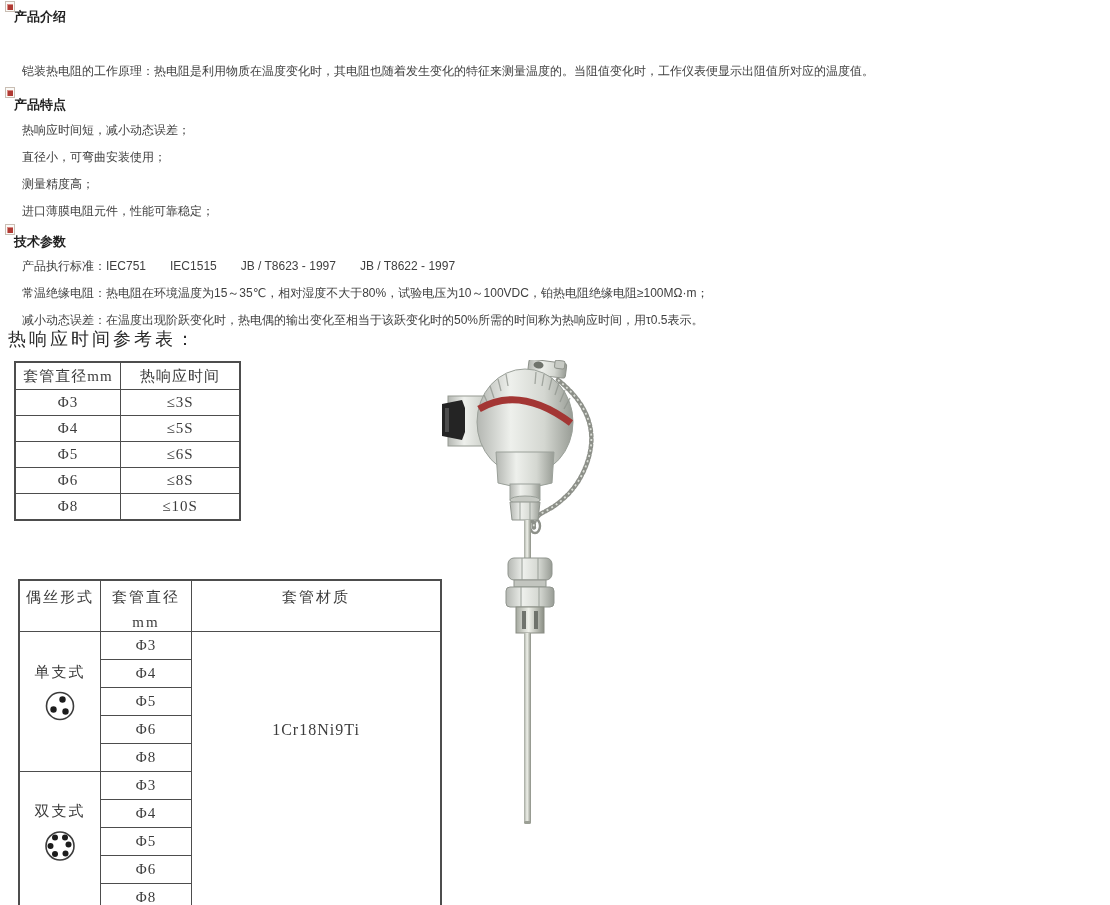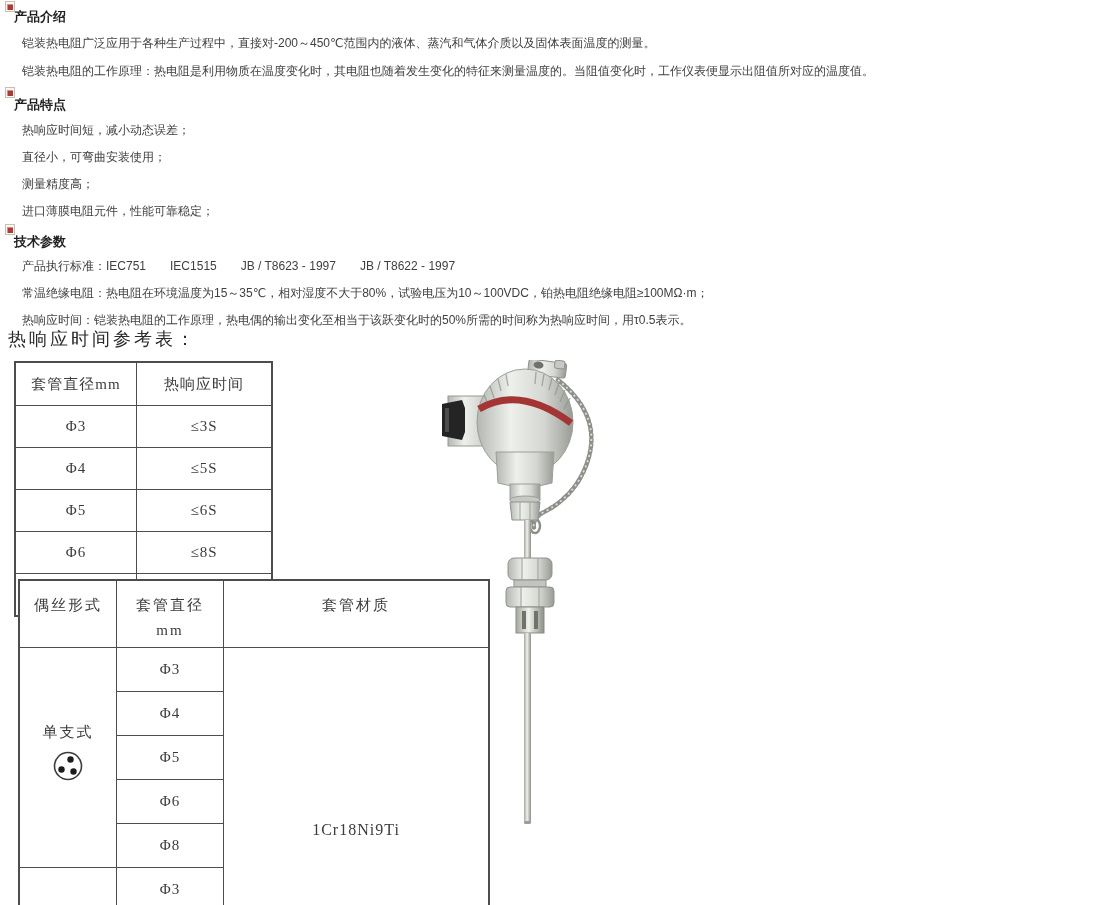--- a/index.html
+++ b/index.html
@@ -13,21 +13,21 @@
                background:#b03a33;box-shadow:inset 1px 1px 0 #d98b85;}
 
   .sec-title{position:absolute;left:14px;margin:0;font-size:13px;font-weight:bold;color:#1f1f1f;}
   .body-line{position:absolute;left:22px;margin:0;font-size:12px;color:#3f3f3f;white-space:nowrap;}
 
   .serif-caption{position:absolute;left:8px;margin:0;font-family:Liberation Mono, monospace;
                font-size:18px;font-weight:normal;color:#2b2b2b;letter-spacing:3px;white-space:nowrap;}
 
   table{border-collapse:collapse;position:absolute;background:#fff;
         font-family:"Liberation Serif","DejaVu Serif",serif;color:#3c3c3c;}
-  td,th{border:1px solid #4d4d4d;text-align:center;font-weight:normal;padding:8px;}
+  td,th{border:1px solid #4d4d4d;text-align:center;font-weight:normal;padding:0;}
 
   
   .rt{left:14px;top:361px;border:2px solid #4d4d4d;}
   .rt th{width:104px;height:26px;font-size:15px;letter-spacing:1px;}
   .rt th:last-child{width:118px;}
   .rt td{height:25px;font-size:15px;letter-spacing:1px;}
 
   
   .wt{left:18px;top:579px;border:2px solid #4d4d4d;}
   .wt .hd{height:50px;vertical-align:top;font-size:15px;letter-spacing:2px;}
@@ -46,33 +46,32 @@
 </head>
 <body>
 
 <div class="page">
 
   <div class="broken-icon" style="top:1px"></div>
   <div class="broken-icon" style="top:87px"></div>
   <div class="broken-icon" style="top:224px"></div>
 
   <h3 class="sec-title" style="top:8px">产品介绍</h3>
-  <p class="body-line" style="top:35px">铠装热电阻广泛应用于各种生产过程中，直接对-200～450℃范围内的液体、蒸汽和气体介质以及固体表面温度的测量。</p>
   <p class="body-line" style="top:63px">铠装热电阻的工作原理：热电阻是利用物质在温度变化时，其电阻也随着发生变化的特征来测量温度的。当阻值变化时，工作仪表便显示出阻值所对应的温度值。</p>
 
   <h3 class="sec-title" style="top:96px">产品特点</h3>
   <p class="body-line" style="top:122px">热响应时间短，减小动态误差；</p>
   <p class="body-line" style="top:149px">直径小，可弯曲安装使用；</p>
   <p class="body-line" style="top:176px">测量精度高；</p>
   <p class="body-line" style="top:203px">进口薄膜电阻元件，性能可靠稳定；</p>
 
   <h3 class="sec-title" style="top:233px">技术参数</h3>
   <p class="body-line" style="top:258px">产品执行标准：IEC751　　IEC1515　　JB / T8623 - 1997　　JB / T8622 - 1997</p>
   <p class="body-line" style="top:285px">常温绝缘电阻：热电阻在环境温度为15～35℃，相对湿度不大于80%，试验电压为10～100VDC，铂热电阻绝缘电阻≥100MΩ·m；</p>
-  <p class="body-line" style="top:312px">热响应时间：铠装热电阻的工作原理，热电偶的输出变化至相当于该跃变化时的50%所需的时间称为热响应时间，用τ0.5表示。</p>
+  <p class="body-line" style="top:312px">减小动态误差：在温度出现阶跃变化时，热电偶的输出变化至相当于该跃变化时的50%所需的时间称为热响应时间，用τ0.5表示。</p>
 
   <h4 class="serif-caption" style="top:327px">热响应时间参考表：</h4>
 
   <table class="rt">
     <thead>
       <tr>
         <th>套管直径mm</th>
         <th>热响应时间</th>
       </tr>
     </thead>

